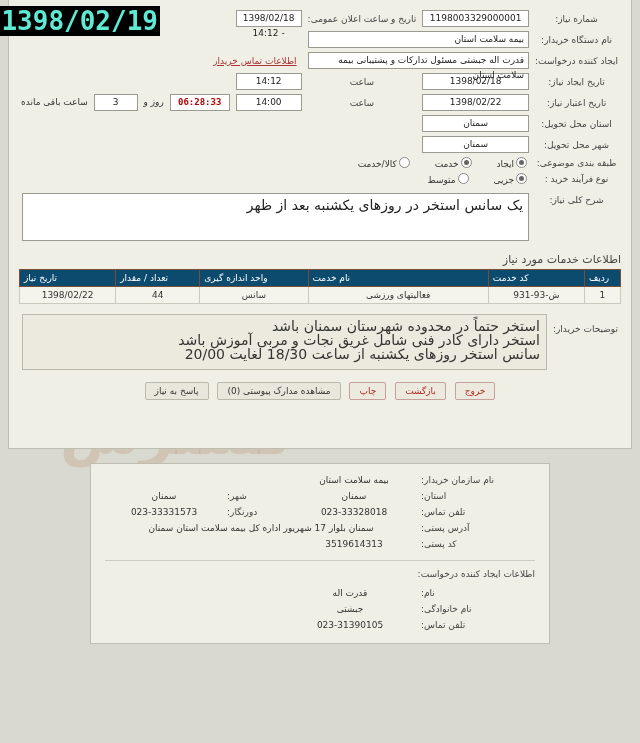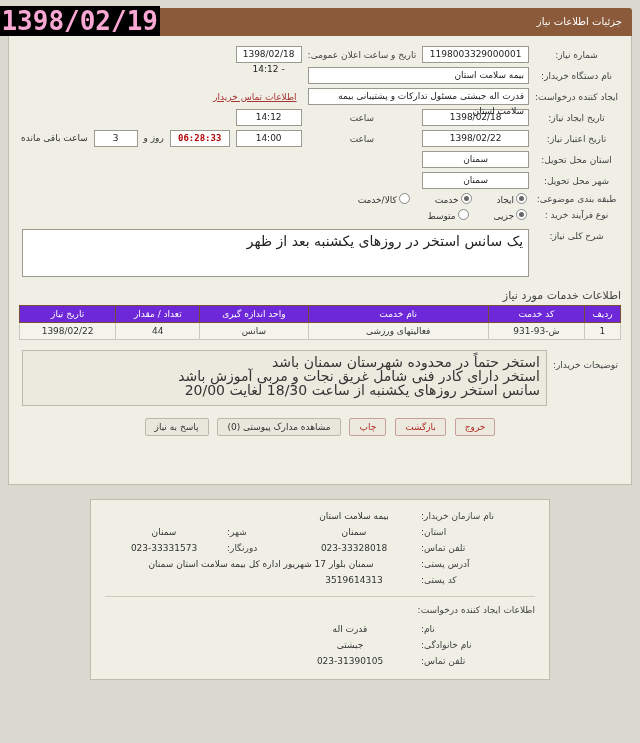--- a/index.html
+++ b/index.html
@@ -7,21 +7,21 @@
     width:640px;height:743px;
     background:#d9d9cf;
     font-family:"DejaVu Sans","Liberation Sans",sans-serif;
     font-size:9px;color:#333;
     overflow:hidden;
     position:relative;
   }
   .watermark-date{
     position:absolute;top:6px;right:480px;
     font-family:"DejaVu Sans Mono","Liberation Mono",monospace;
-    font-size:26px;font-weight:bold;color:#f9a8d4;
+    font-size:26px;font-weight:bold;color:#5eead4;
     background:#000;padding:0 2px;letter-spacing:0px;
     z-index:50;direction:ltr;
   }
   .bigwm{
     position:absolute;left:0;top:150px;width:640px;height:520px;
     z-index:0;pointer-events:none;overflow:hidden;
   }
   .bigwm span{
     position:absolute;color:rgba(190,150,120,0.30);
     font-size:70px;font-weight:bold;
@@ -76,22 +76,22 @@
   .bigtext{
     background:#fff;border:1px solid #9a9a8e;height:40px;
     padding:3px 5px;font-size:14px;text-align:right;color:#222;
   }
 
   .sectitle{
     margin:10px 0 3px 0;text-align:right;font-size:11px;color:#444;
   }
   table.grid{width:100%;border-collapse:collapse;border:1px solid #b9b9ac;}
   table.grid th{
-    background:#6d28d9;color:#fff;font-size:9px;font-weight:normal;
-    padding:3px 4px;border:1px solid #7a4e33;text-align:center;
+    background:#0c4a6e;color:#fff;font-size:9px;font-weight:normal;
+    padding:3px 4px;border:1px solid #7a4e33;text-align:left;
   }
   table.grid td{
     background:#f4f4ec;font-size:9px;padding:3px 4px;
     border:1px solid #c9c9bd;text-align:center;color:#333;
   }
 
   .notesbox{
     background:#eceadf;border:1px solid #b9b9ac;padding:4px 6px;
     font-size:14px;text-align:right;line-height:14px;color:#333;min-height:46px;
   }
@@ -128,23 +128,20 @@
   <span class="wm1">اطلاع</span>
   <span class="wm2">رسان</span>
   <span class="wm3">گسترش</span>
   <div class="wmdia"></div>
 </div>
 
 <div class="watermark-date">1398/02/19</div>
 
 <div class="page">
 
-  <div class="header">
-    <div class="title">جزئیات اطلاعات نیاز</div>
-  </div>
 
   <div class="mainbox">
 
     <table class="form">
       <tbody>
           <tr>
         <td class="lbl">شماره نیاز:</td>
         <td style="width:190px;">
               <span class="fld">1198003329000001</span>
             </td>

